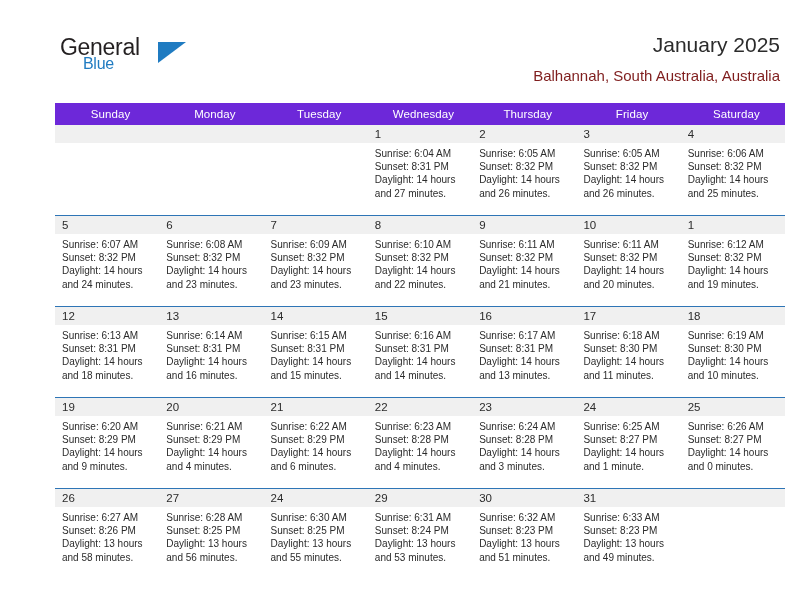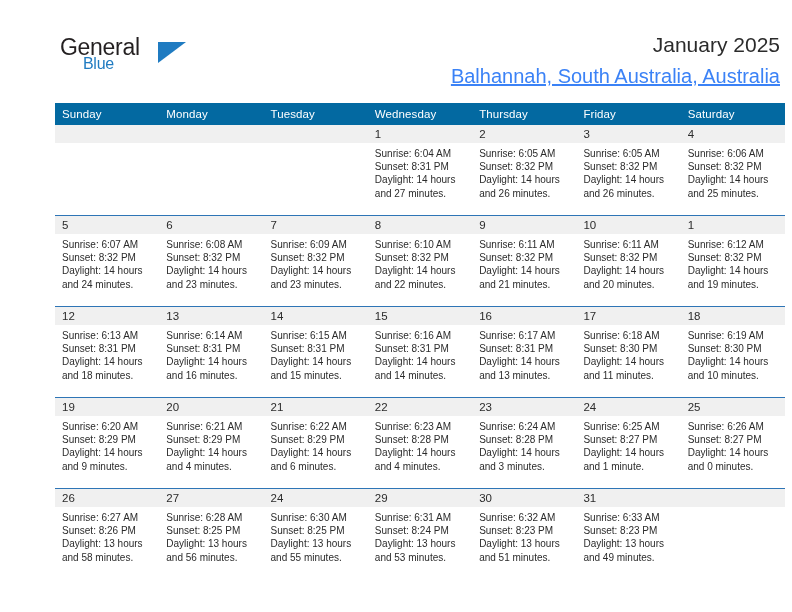--- a/index.html
+++ b/index.html
@@ -72,43 +72,42 @@
   }
   .cal-title {
     font-size: 21px;
     color: #2b2b2b;
     line-height: 34px;
     font-weight: normal;
     margin: 0;
     white-space: nowrap;
   }
   .cal-subtitle {
-    font-size: 20px;
-    color: #3b82f6;
+    font-size: 15px;
+    color: #7f1d1d;
     line-height: 20px;
     margin: 4px 0 0 0;
     white-space: nowrap;
-    text-decoration: underline;
   }
 
   
   .calendar {
     position: absolute;
     left: 31px;
     top: 103px;
     width: 730px;
     border-collapse: collapse;
     table-layout: fixed;
   }
   .calendar th {
-    background: #0369a1;
+    background: #6d28d9;
     color: #ffffff;
     font-size: 11.5px;
     font-weight: normal;
-    text-align: left;
+    text-align: center;
     padding: 5px 0 5px 7px;
     height: 11px;
     letter-spacing: 0.1px;
   }
   .calendar td {
     vertical-align: top;
     padding: 0;
     height: 90px;
     background: #ffffff;
     border-top: 1.6px solid #2e75b6;

